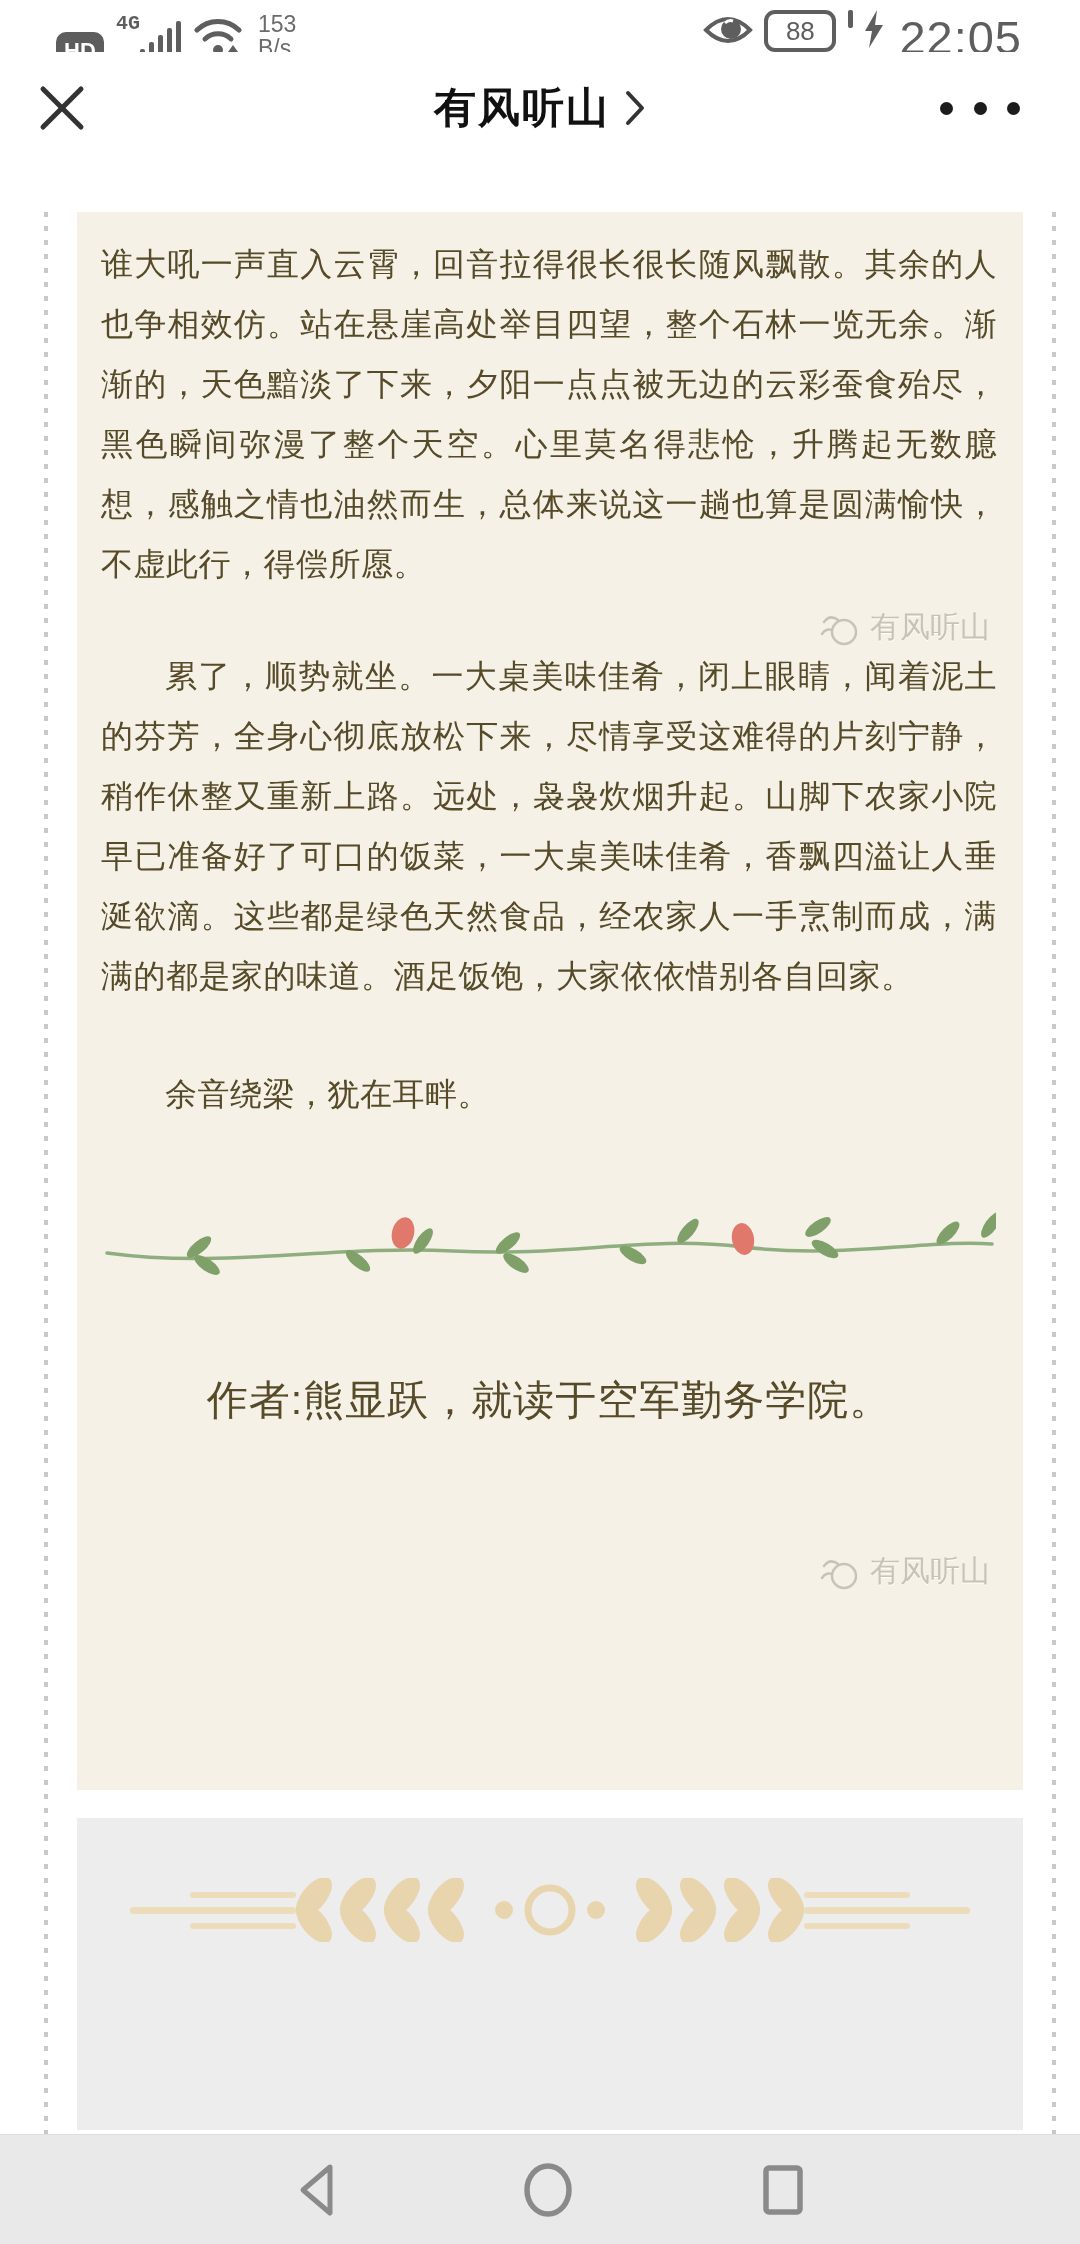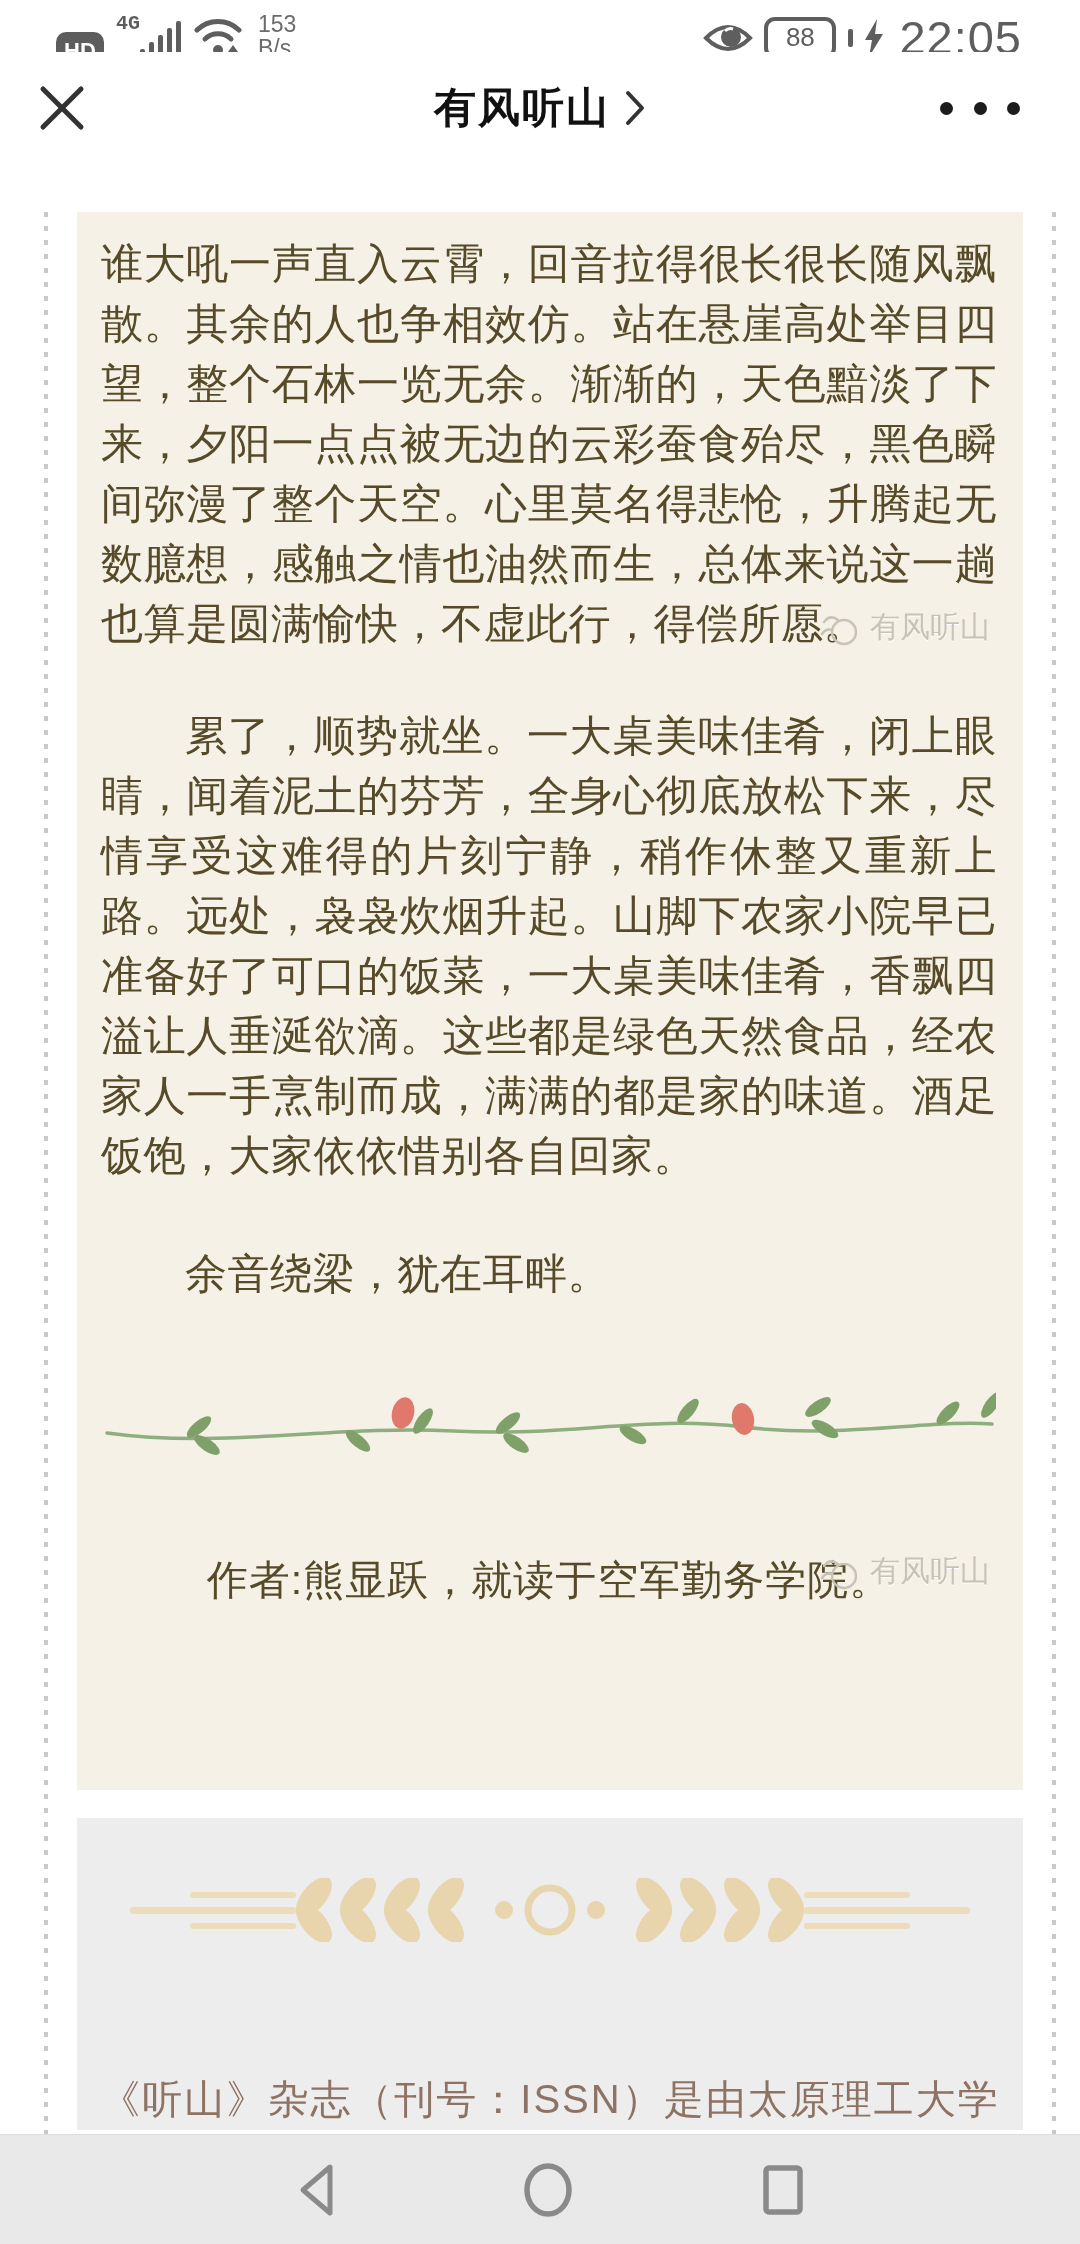--- a/index.html
+++ b/index.html
@@ -13,21 +13,21 @@
   
   .statusbar { position:absolute; top:0; left:0; right:0; height:62px; color:#5e5e5e; }
   .sb-left { position:absolute; left:56px; top:10px; display:flex; align-items:flex-start; gap:12px; }
   .hd-badge { margin-top:22px; width:48px; height:38px; background:#5d5d5d; border-radius:10px;
     color:#fff; font-weight:bold; font-size:22px; display:flex; align-items:center; justify-content:center; }
   .net-wrap { position:relative; width:66px; height:48px;font-family:Liberation Mono, monospace; }
   .net-label { position:absolute; left:0; top:2px; font-size:20px; font-weight:bold; color:#5e5e5e; }
   .net-bars { position:absolute; right:0; bottom:2px; }
   .wifi-wrap { margin-top:4px; }
   .speed { display:flex; flex-direction:column; line-height:24px; font-size:23px; color:#6b6b6b; margin-top:2px; }
-  .sb-right { position:absolute; right:58px; top:10px; display:flex; align-items:center; gap:10px; }
+  .sb-right { position:absolute; right:58px; top:10px; display:flex; align-items:flex-start; gap:10px; }
   .battery { position:relative; width:72px; height:42px; border:4px solid #5e5e5e; border-radius:11px;
     display:flex; align-items:center; justify-content:center; font-size:26px; color:#5e5e5e; }
   .battery-tip { width:5px; height:18px; background:#5e5e5e; border-radius:2px; margin-left:2px; }
   .sb-time { font-size:47px; color:#5e5e5e; margin-left:4px; letter-spacing:1px; }
 
   
   .titlebar { position:absolute; top:52px; left:0; right:0; height:112px; background:#fff; }
   .close-btn { position:absolute; left:34px; top:28px; width:56px; height:56px; display:flex; align-items:center; justify-content:center; }
   .page-title-wrap { position:absolute; left:0; right:0; top:0; height:112px;
     display:flex; align-items:center; justify-content:center; gap:14px; }
@@ -37,21 +37,21 @@
   .more-btn i { width:13px; height:13px; border-radius:50%; background:#1c1c1c; }
 
   
   .dotline { position:absolute; top:212px; height:1922px; width:4px;
     background:repeating-linear-gradient(180deg,#c9c9c9 0 5px,transparent 5px 14px); }
   .dotline.left { left:44px; } .dotline.right { left:1052px; }
 
   
   .paper { position:absolute; left:77px; top:212px; width:946px; height:1578px;
     background:#f5f1e6; padding:22px 26px 0 24px; }
-  .paper p { font-size:42px; line-height:60px; color:#564a28; text-align:justify;
+  .paper p { font-size:32px; line-height:60px; color:#564a28; text-align:justify;
     letter-spacing:0.5px; }
   .paper p.indent { text-indent:2em; }
   .p2 { margin-top:52px; } .p3 { margin-top:58px; }
   .watermark { position:absolute; right:33px; display:flex; align-items:center; gap:8px;
     color:#c8c3b6; font-size:30px; text-shadow:0 1px 0 #fff; }
   .wm1 { top:395px; } .wm2 { top:1339px; }
   .vine-wrap { margin-top:87px; height:70px; display:flex; justify-content:center; }
   .author-line { margin-top:89px; font-size:41px; line-height:60px; color:#564a28;
     text-align:center; letter-spacing:1px; }
 
@@ -226,21 +226,20 @@
           <ellipse cx="568" cy="19" rx="24" ry="12" transform="rotate(50 568 19)"></ellipse>
           <ellipse cx="568" cy="45" rx="24" ry="12" transform="rotate(-50 568 45)"></ellipse>
           <ellipse cx="612" cy="19" rx="24" ry="12" transform="rotate(50 612 19)"></ellipse>
           <ellipse cx="612" cy="45" rx="24" ry="12" transform="rotate(-50 612 45)"></ellipse>
           <ellipse cx="656" cy="19" rx="24" ry="12" transform="rotate(50 656 19)"></ellipse>
           <ellipse cx="656" cy="45" rx="24" ry="12" transform="rotate(-50 656 45)"></ellipse>
         </g>
         <circle cx="420" cy="32" r="22" fill="none" stroke="#e8d5ad" stroke-width="7"></circle>
       </svg>
     </div>
-    <div class="mag-text">《听山》杂志（刊号：ISSN）是由太原理工大学</div>
   </div>
 
   <div class="bottom-nav">
     <div class="nav-btn nav-back">
       <svg width="40" height="56" viewBox="0 0 40 56">
         <path d="M34,5 L7,28 L34,51 Z" fill="none" stroke="#8a8a8a" stroke-width="5" stroke-linejoin="round"></path>
       </svg>
     </div>
     <div class="nav-btn nav-home">
       <svg width="56" height="56" viewBox="0 0 56 56">

